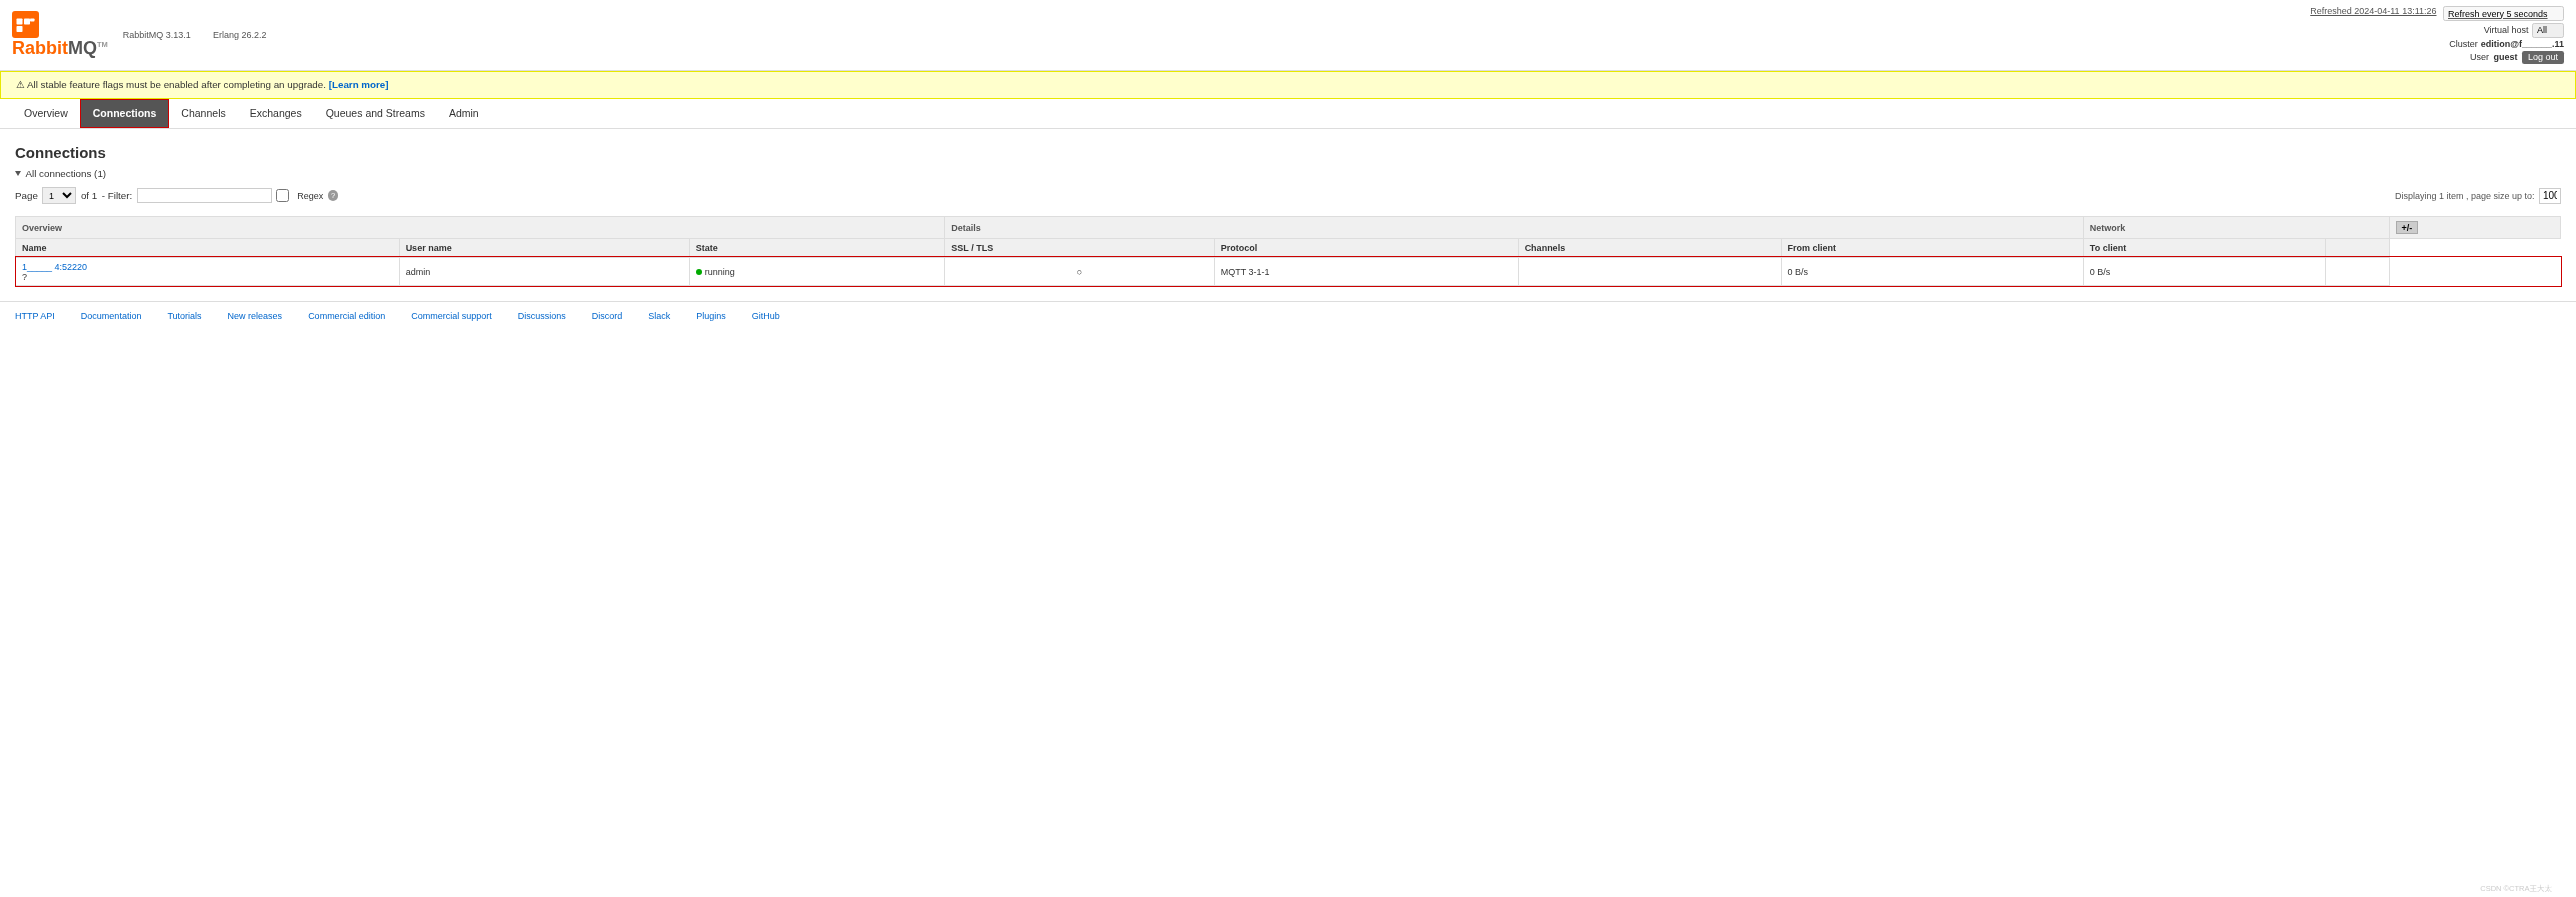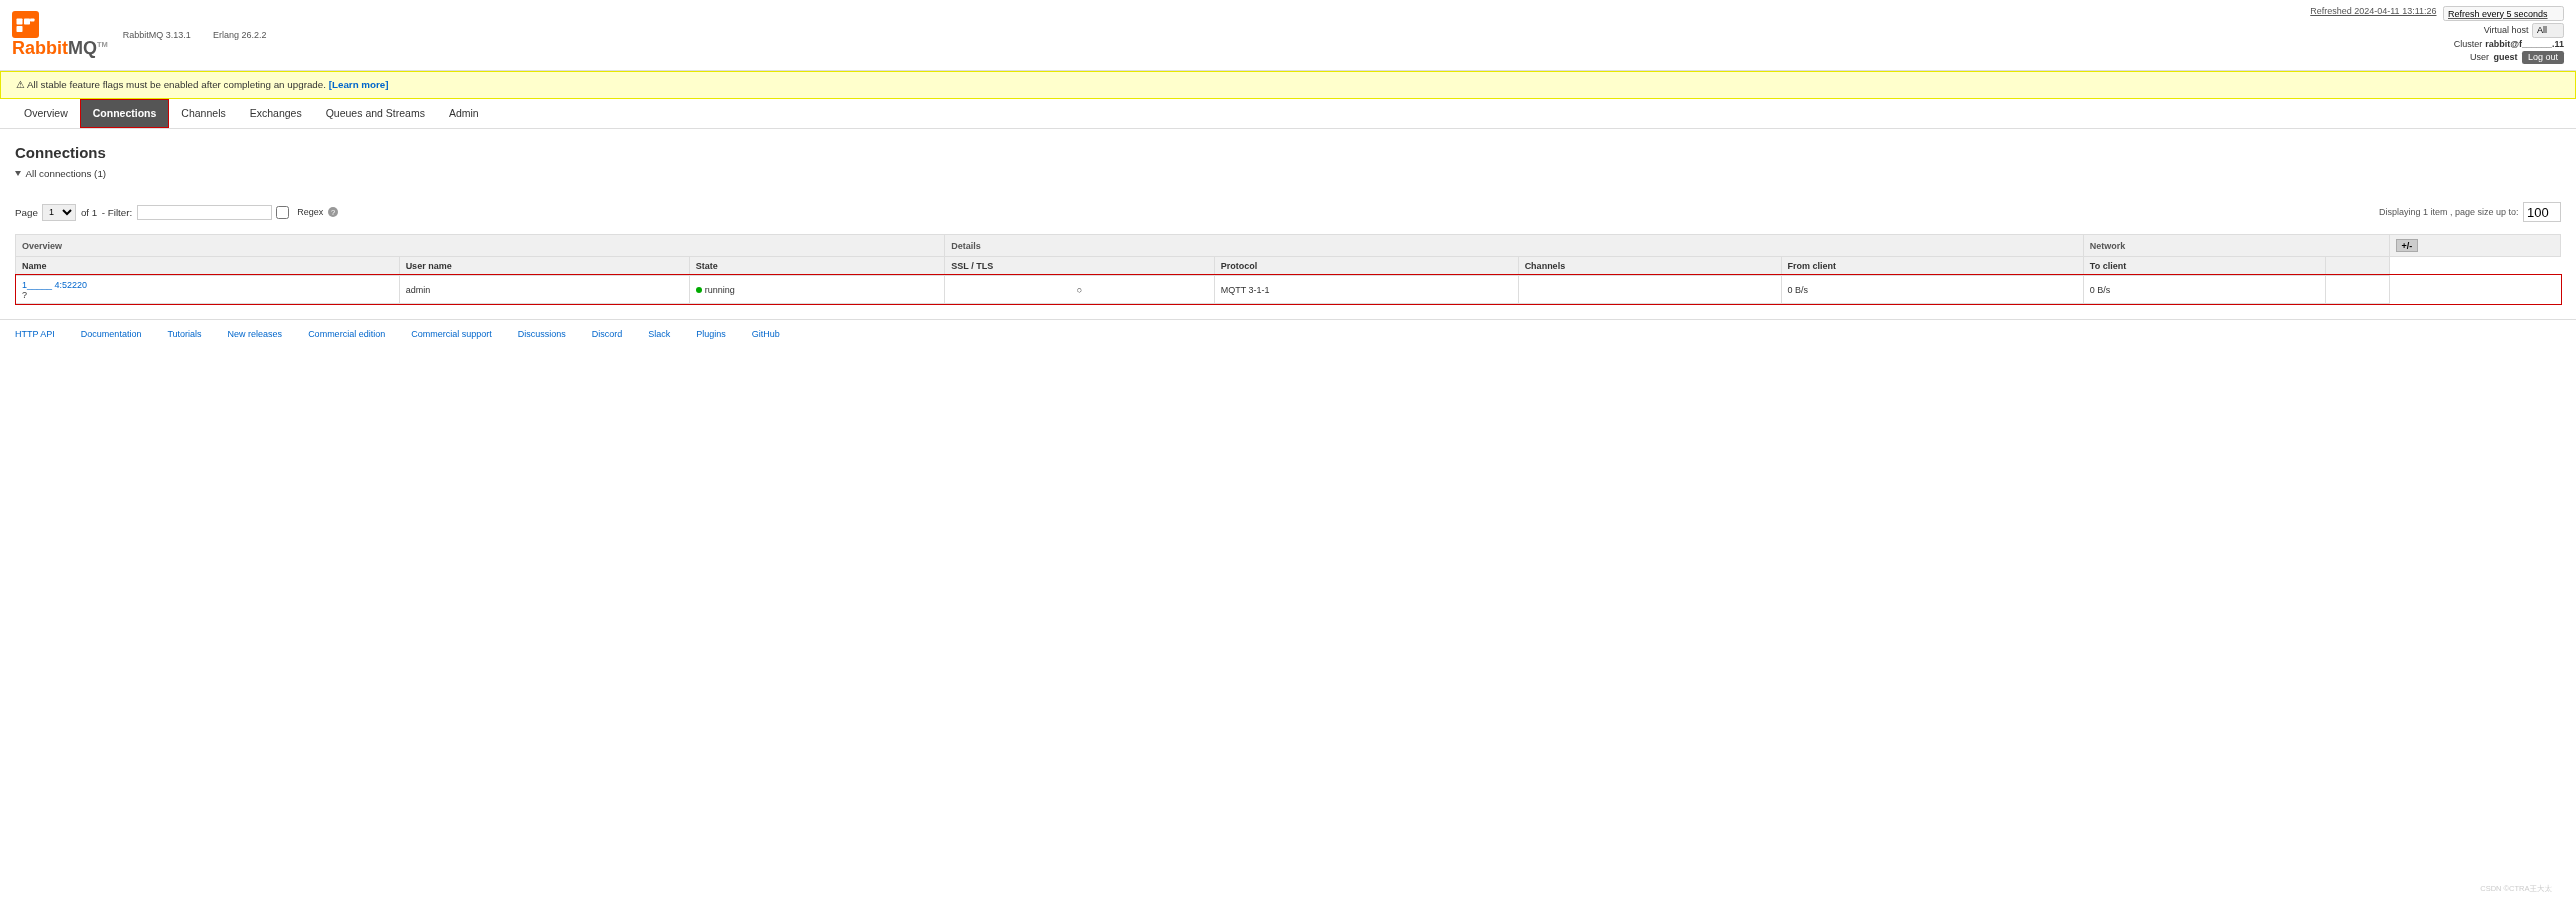--- a/index.html
+++ b/index.html
@@ -26,32 +26,32 @@
 
     
     .nav { display: flex; align-items: center; border-bottom: 1.5px solid #ddd; padding: 0 12px; background: #fff; }
     .nav-item { padding: 7.5px 12px; cursor: pointer; font-size: 10.5px; color: #333; text-decoration: none; border: none; background: none; }
     .nav-item.active { background: #555; color: #fff; font-weight: bold; border: 1.5px solid #c00; }
 
     
     .content { padding: 15px 15px; }
     .page-title { font-size: 15px; font-weight: bold; margin-bottom: 7.5px; color: #333; }
 
-    .section-header { display: flex; align-items: center; gap: 4.5px; margin-bottom: 23px; font-size: 9.8px; }
+    .section-header { display: flex; align-items: center; gap: 4.5px; margin-bottom: 8px; font-size: 9.8px; }
     .triangle-down { width: 0; height: 0; border-left: 3.8px solid transparent; border-right: 3.8px solid transparent; border-top: 5.3px solid #555; display: inline-block; }
 
     .pagination-label { font-size: 9px; color: #555; margin-bottom: 6px; }
     .pagination-row { display: flex; align-items: center; gap: 4.5px; margin-bottom: 12px; }
     .page-select { width: 34px; padding: 1.5px 1.5px; border: 0.8px solid #ccc; font-size: 9px; }
     .filter-input { width: 135px; padding: 1.5px 3px; border: 0.8px solid #ccc; font-size: 9px; }
     .regex-label { display: flex; align-items: center; gap: 8px; font-size: 9px; }
     .help-circle { display: inline-flex; align-items: center; justify-content: center; width: 10.5px; height: 10.5px; background: #999; color: #fff; border-radius: 50%; font-size: 7.5px; cursor: pointer; }
 
     .display-info { margin-left: auto; font-size: 9px; color: #555; display: flex; align-items: center; gap: 4.5px; }
-    .page-size-input { width: 38px; padding: 1.5px 3px; border: 0.8px solid #ccc; font-size: 13px; }
+    .page-size-input { width: 22px; padding: 1.5px 3px; border: 0.8px solid #ccc; font-size: 10px; }
 
     
     .connections-table { width: 100%; border-collapse: collapse; font-size: 9px; }
     .connections-table th { background: #f0f0f0; padding: 3.8px 6px; text-align: left; border: 0.8px solid #ddd; font-weight: bold; font-size: 9px; }
     .connections-table td { padding: 3.8px 6px; border: 0.8px solid #ddd; }
     .connections-table tr.selected-row { background: #fff; outline: 1.5px solid #cc0000; }
 
     .group-header { background: #e8e8e8; font-size: 8.3px; font-weight: bold; color: #555; padding: 2.3px 6px; border: 0.8px solid #ddd; }
     .plus-minus-btn { background: #ccc; border: 0.8px solid #aaa; padding: 0.8px 4.5px; cursor: pointer; font-size: 9px; font-weight: bold; }
 
@@ -95,21 +95,21 @@
       </select>
     </div>
     <div class="vhost-row">
       <span>Virtual host</span>
       <select class="vhost-select">
         <option>All</option>
       </select>
     </div>
     <div class="cluster-row">
       <span>Cluster</span>
-      <span class="bold">rabbit@f______.11</span>
+      <span class="bold">edition@f______.11</span>
     </div>
     <div class="user-row">
       <span>User</span>
       <span class="bold">guest</span>
       <button class="logout-btn">Log out</button>
     </div>
   </div>
 </div>
 
 <div class="banner">

